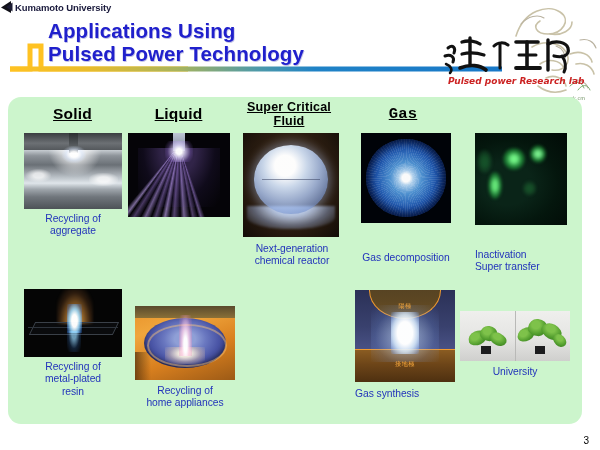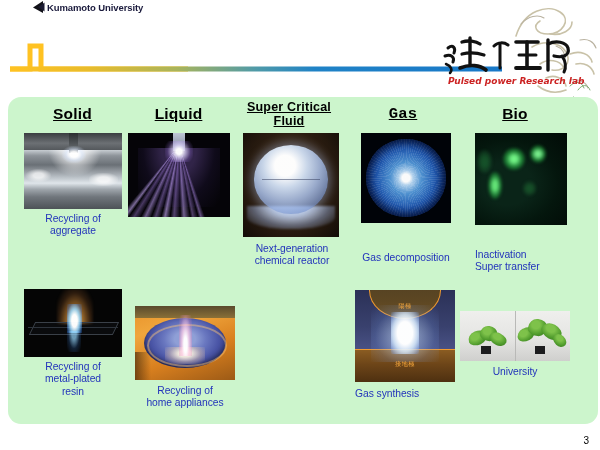--- a/index.html
+++ b/index.html
@@ -21,21 +21,20 @@
     left: 0; top: 0;
     width: 600px; height: 450px;
     background: #ffffff;
   }
   #brand-row {
     position: absolute;
     left: 0; top: 0;
     height: 14px;
     display: flex;
     align-items: center;
-    margin-left: 32px;
   }
   #brand-chevron {
     width: 13px; height: 14px;
     position: relative;
     flex: 0 0 auto;
   }
   #brand-chevron svg { display: block; }
   #brand-text {
     font-size: 9.5px;
     font-weight: bold;
@@ -74,21 +73,20 @@
     width: 180px; height: 105px;
   }
 
   
   #panel {
     position: absolute;
     left: 8px; top: 97px;
     width: 574px; height: 327px;
     background: #ccf5cc;
     border-radius: 13px;
-    padding-left: 16px;
   }
 
   .col-head {
     position: absolute;
     font-size: 15.5px;
     font-weight: bold;
     color: #000000;
     text-decoration: underline;
     text-align: center;
     line-height: 16px;
@@ -407,20 +405,24 @@
           <stop offset="100%" stop-color="#1878c8"></stop>
         </linearGradient>
       </defs>
 
       <polyline points="2,26 22,26 22,3 33,3 33,26 180,26" fill="none" stroke="#ffc222" stroke-width="5"></polyline>
 
       <rect x="2" y="23.5" width="492" height="5" fill="url(#ruleGrad)"></rect>
     </svg>
   </div>
 
+  <div id="title-block">
+    <div class="title-line">Applications Using</div>
+    <div class="title-line">Pulsed Power Technology</div>
+  </div>
 
   <div id="logo-area">
     <svg width="180" height="105" viewBox="0 0 180 105">
 
       <g stroke="#c9c2a8" stroke-width="1.6" fill="none" stroke-linecap="round">
         <path d="M96 36 C104 10 128 4 140 12 C152 20 142 34 128 34 C116 34 112 26 120 21"></path>
         <path d="M130 34 C142 36 152 30 152 22"></path>
         <path d="M112 47 C124 40 140 42 146 52 C152 62 144 72 132 70"></path>
         <path d="M120 64 C128 58 140 60 144 68"></path>
         <path d="M126 78 C134 74 144 78 146 86"></path>
@@ -471,23 +473,20 @@
     <div class="col-head" style="left:118px; top:9px;  width:105px;">
       <span>Liquid</span>
     </div>
     <div class="col-head" style="left:222px; top:4px;  width:118px; font-size:12.5px; line-height:13.5px;">
       <span style="white-space:pre-line;">Super Critical
 Fluid</span>
     </div>
     <div class="col-head" style="left:340px; top:9px;  width:110px;font-family:Liberation Mono, monospace;">
       <span>Gas</span>
     </div>
-    <div class="col-head" style="left:452px; top:9px;  width:110px;">
-      <span>Bio</span>
-    </div>
 
     <div class="photo ph-cylinder" style="left:16px; top:36px; width:98px; height:76px;">
       <div class="topstrip"></div>
         <div class="nozzle"></div>
         <div class="spark"></div>
       <div class="leftglow"></div>
         <div class="rightglow"></div>
     </div>
     <div class="cell-caption cap-center" style="left:12px; top:116px; width:106px; white-space:pre-line;">Recycling of
 aggregate</div>

